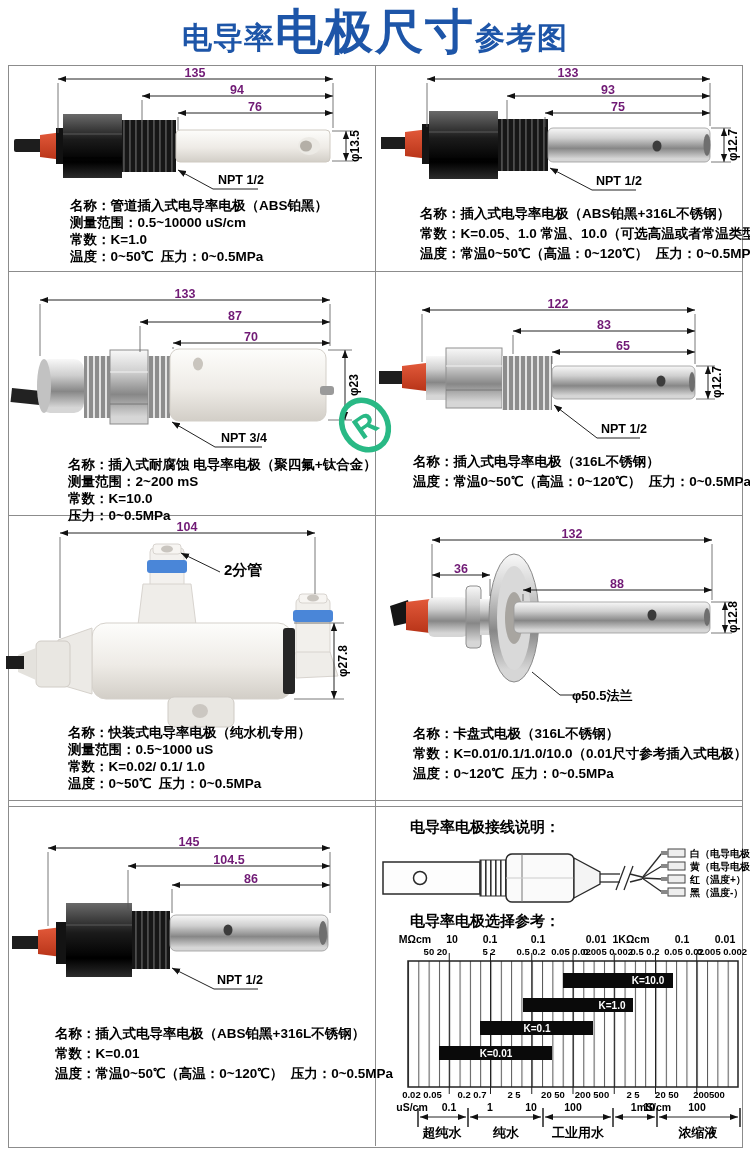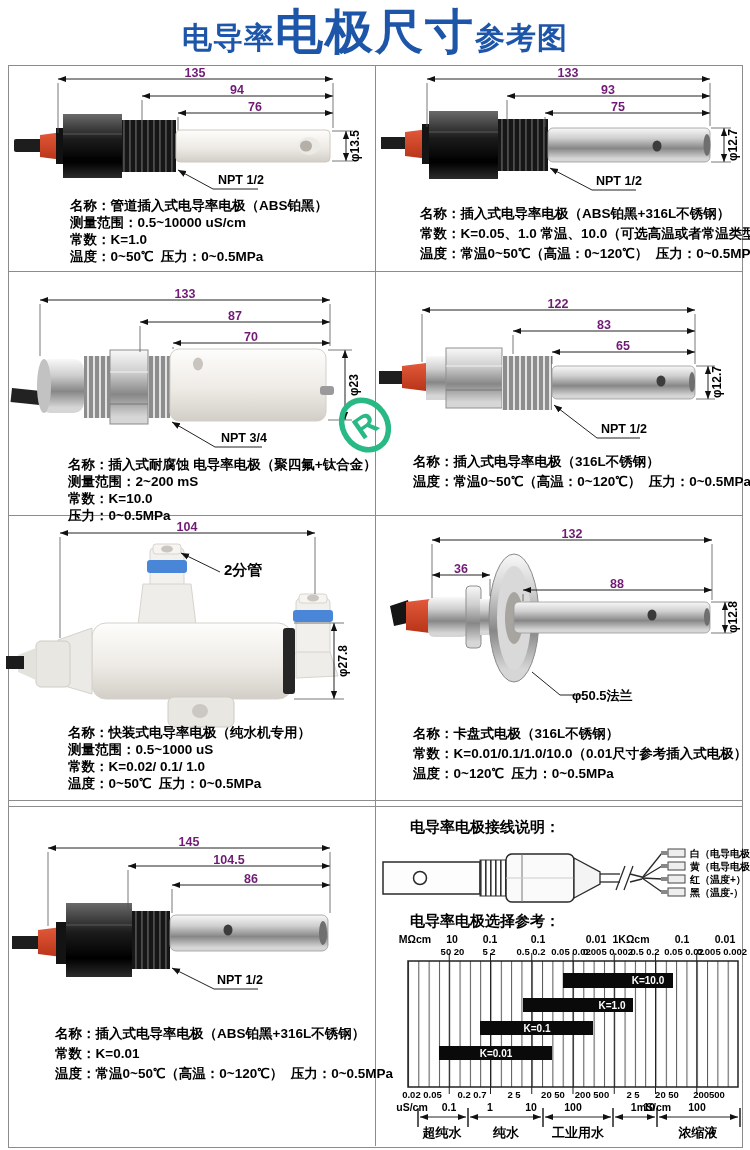--- a/index.html
+++ b/index.html
@@ -456,21 +456,21 @@
 
   <span class="ax u" style="left:415px;top:933px;">MΩcm</span>
   <span class="ax u" style="left:452px;top:933px;">10</span>
   <span class="ax u" style="left:490px;top:933px;">0.1</span>
   <span class="ax u" style="left:538px;top:933px;">0.1</span>
   <span class="ax u" style="left:596px;top:933px;">0.01</span>
   <span class="ax u" style="left:631px;top:933px;">1KΩcm</span>
   <span class="ax u" style="left:682px;top:933px;">0.1</span>
   <span class="ax u" style="left:725px;top:933px;">0.01</span>
 
-  <span class="ax s" style="left:448px;top:946px;padding-left:9px;">50 20</span>
+  <span class="ax s" style="left:431px;top:946px;padding-left:9px;">50 20</span>
   <span class="ax s" style="left:489px;top:946px;">5 2</span>
   <span class="ax s" style="left:531px;top:946px;">0.5 0.2</span>
   <span class="ax s" style="left:571px;top:946px;">0.05 0.02</span>
   <span class="ax s" style="left:608px;top:946px;">0.005 0.002</span>
   <span class="ax s" style="left:645px;top:946px;">0.5 0.2</span>
   <span class="ax s" style="left:684px;top:946px;">0.05 0.02</span>
   <span class="ax s" style="left:722px;top:946px;">0.005 0.002</span>
 
   <span class="barlab" style="left:648px;top:980px;">K=10.0</span>
   <span class="barlab" style="left:612px;top:1005px;">K=1.0</span>

